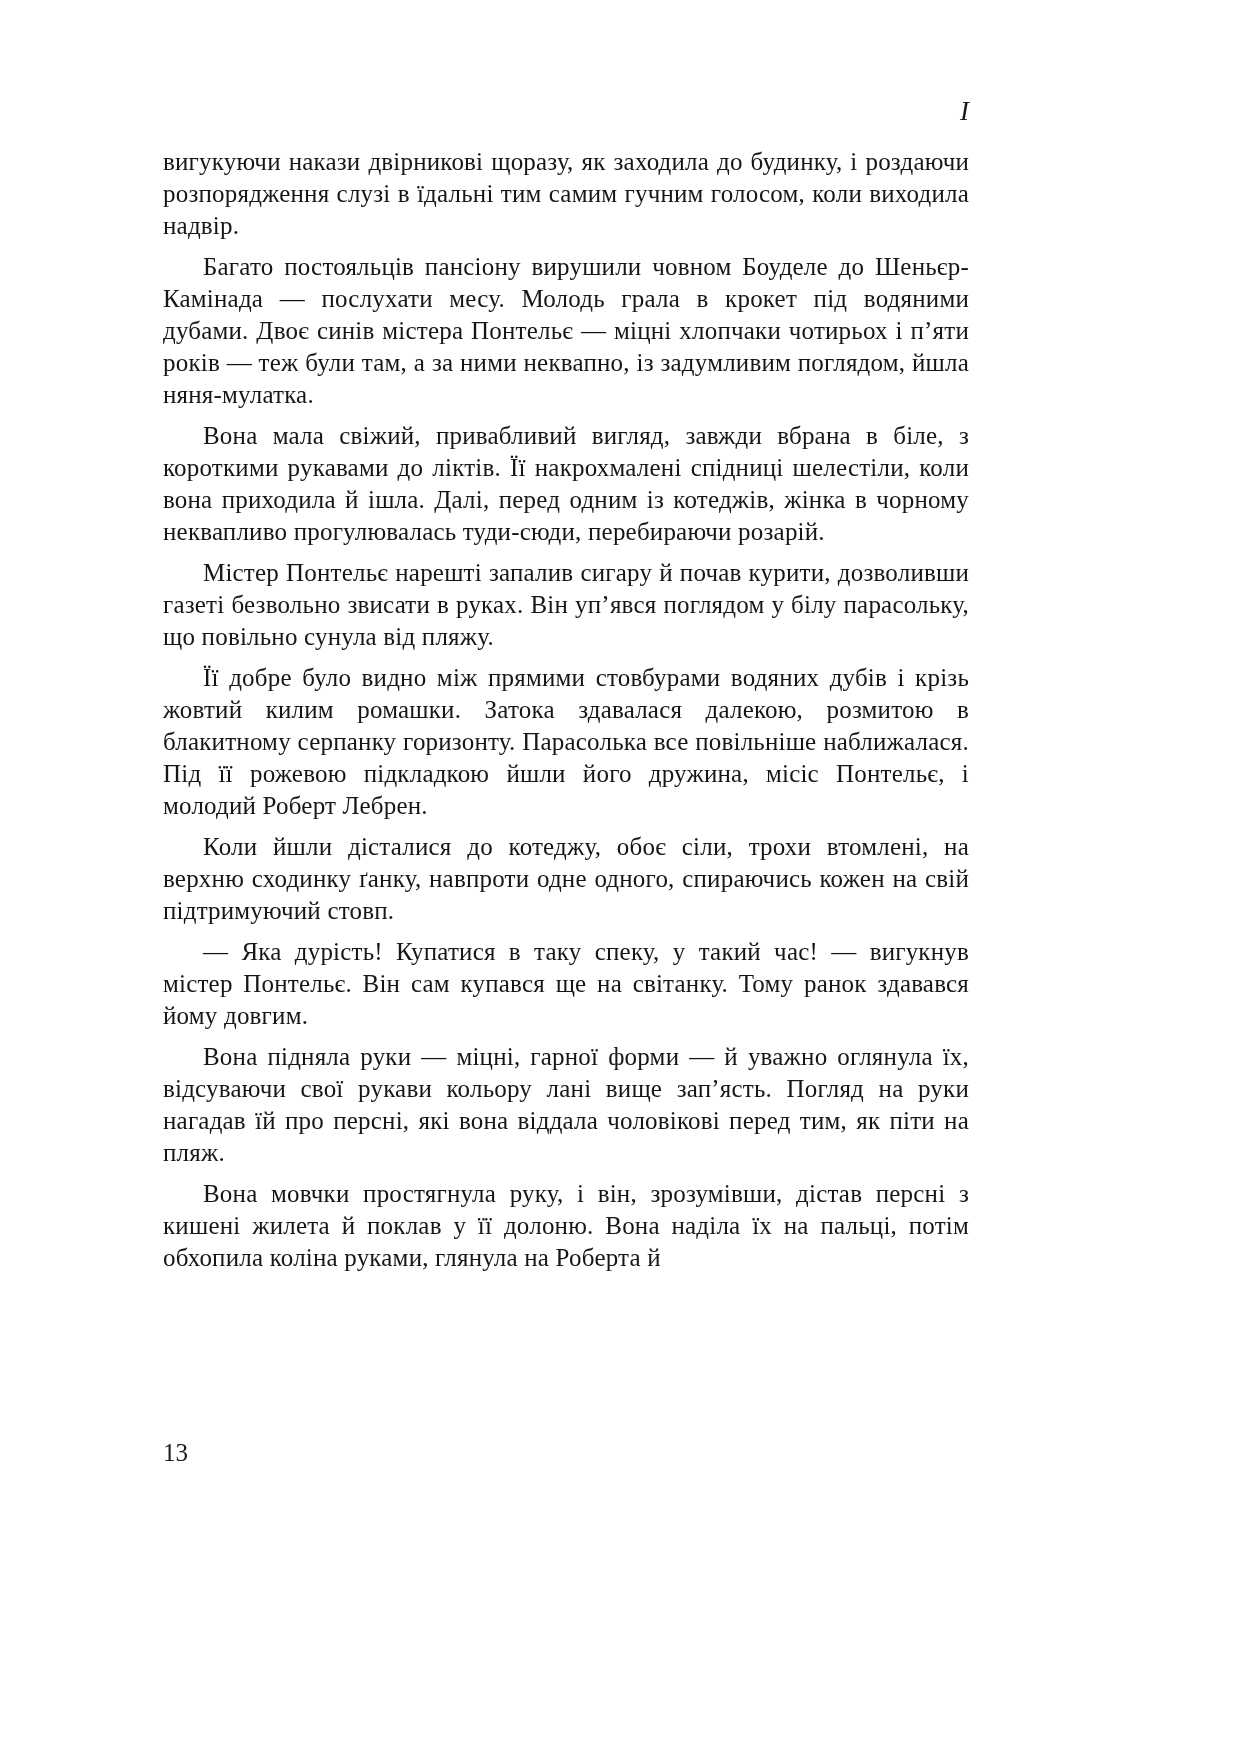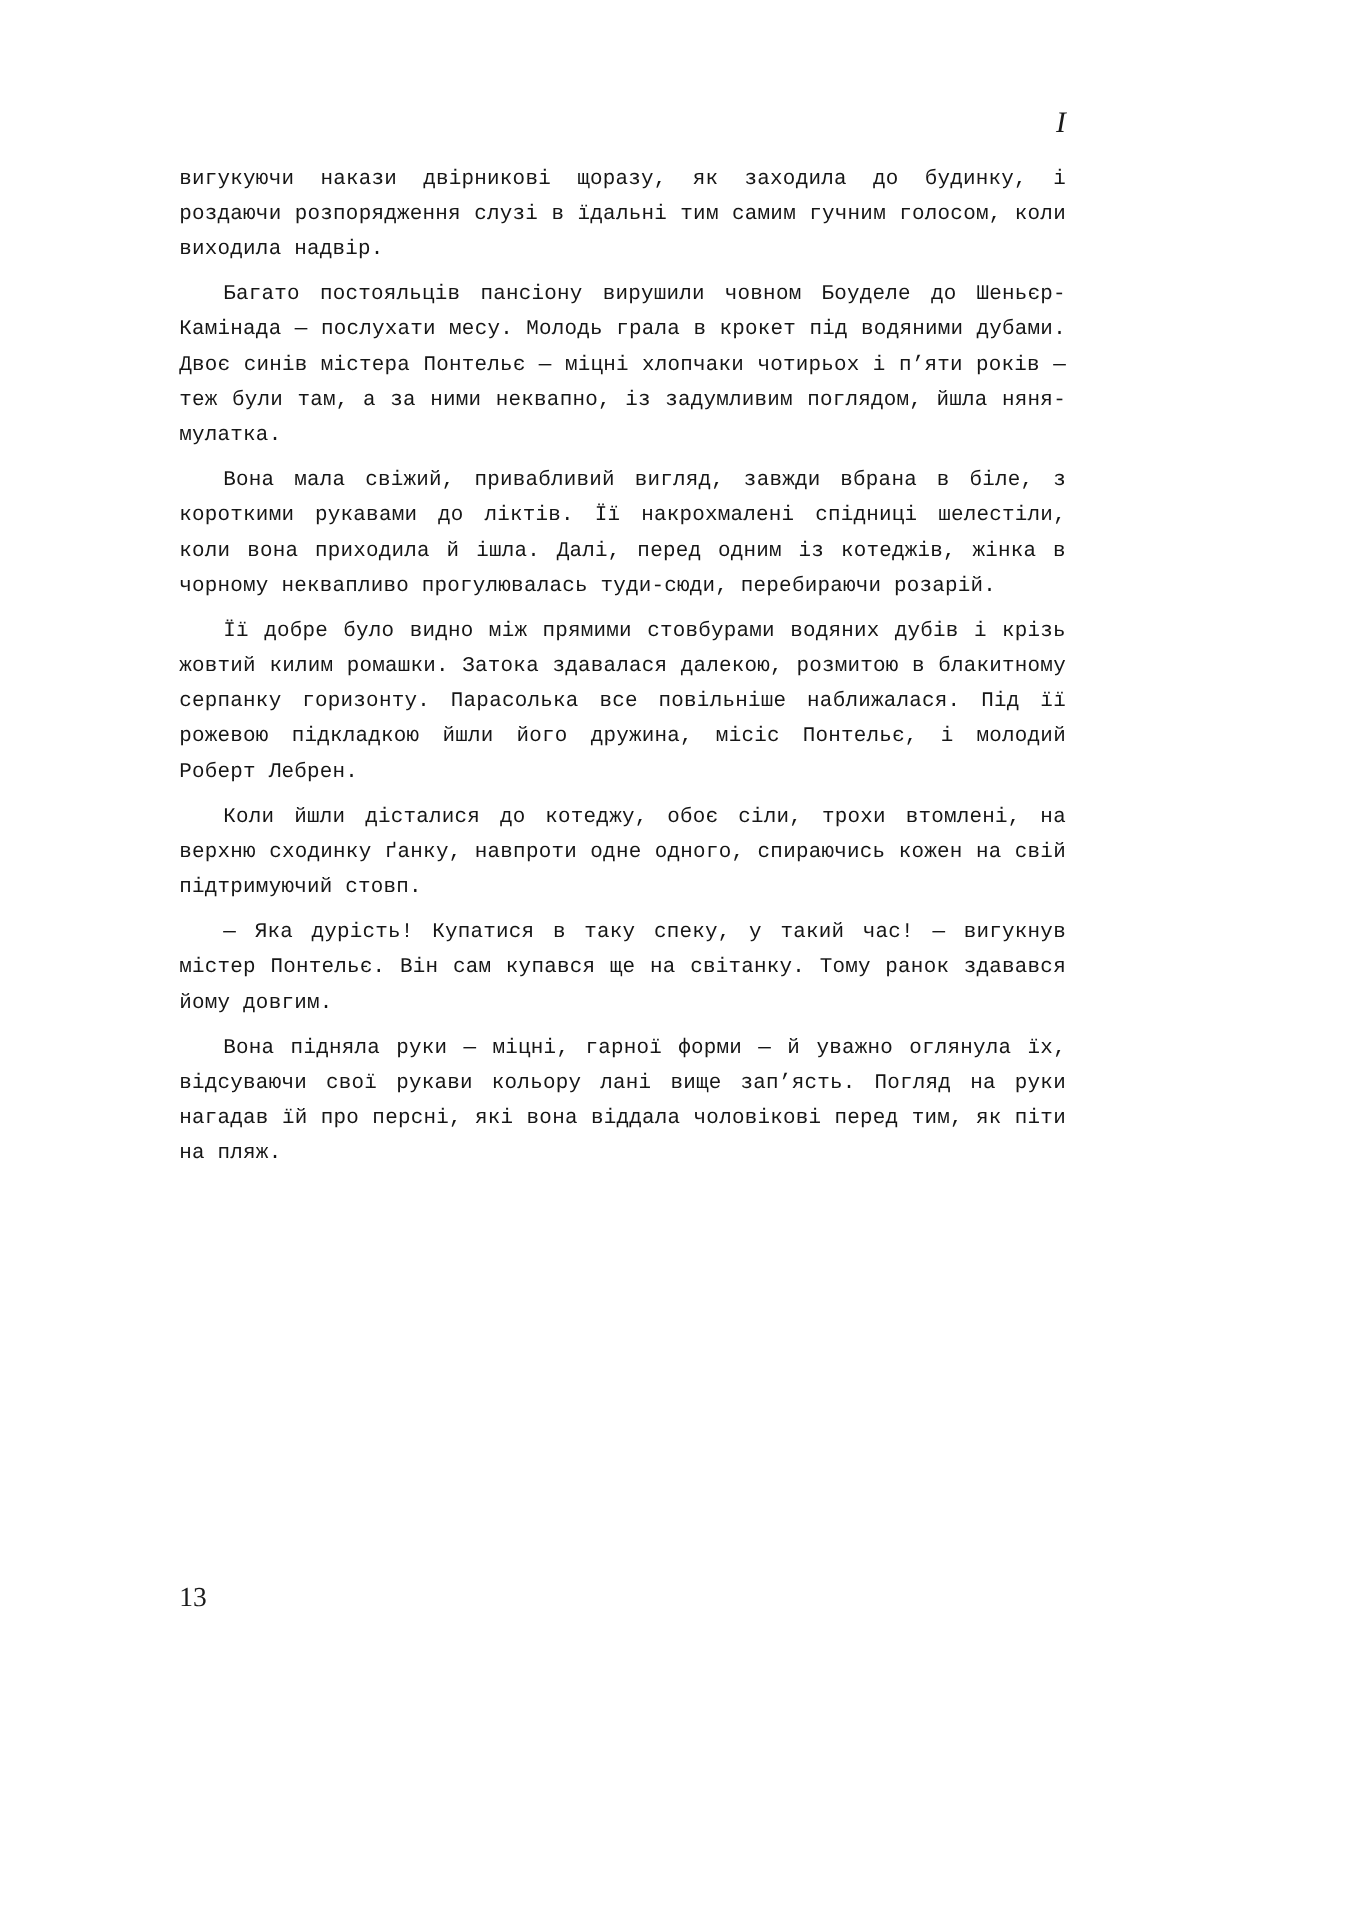--- a/index.html
+++ b/index.html
@@ -27,24 +27,23 @@
       font-size: 27px;
       line-height: 1;
       color: #1a1a1a;
     }
     .text-block {
       position: absolute;
       top: 146px;
       left: 163px;
       width: 806px;
       text-align: justify;
-      font-size: 19px;
+      font-size: 25px;
       line-height: 32px;
       letter-spacing: 0.2px;
-      font-family: Liberation Mono, monospace;
     }
     .text-block p {
       margin: 0 0 9px 0;
       text-indent: 40px;
     }
     .text-block p.no-indent {
       text-indent: 0;
     }
     .page-number {
       position: absolute;
@@ -61,21 +60,23 @@
 <body>
 
 <div class="page">
 
   <div class="chapter-numeral">І</div>
 
   <div class="text-block">
     <p class="no-indent">вигукуючи накази двірникові щоразу, як заходила до будинку, і роздаючи розпорядження слузі в їдальні тим самим гучним голосом, коли виходила надвір.</p>
     <p>Багато постояльців пансіону вирушили човном Боуделе до Шеньєр-Камінада — послухати месу. Молодь грала в крокет під водяними дубами. Двоє синів містера Понтельє — міцні хлопчаки чотирьох і п’яти років — теж були там, а за ними неквапно, із задумливим поглядом, йшла няня-мулатка.</p>
     <p>Вона мала свіжий, привабливий вигляд, завжди вбрана в біле, з короткими рукавами до ліктів. Її накрохмалені спідниці шелестіли, коли вона приходила й ішла. Далі, перед одним із котеджів, жінка в чорному неквапливо прогулювалась туди-сюди, перебираючи розарій.</p>
+    <p>Містер Понтельє нарешті запалив сигару й почав курити, дозволивши газеті безвольно звисати в руках. Він уп’явся поглядом у білу парасольку, що повільно сунула від пляжу.</p>
     <p>Її добре було видно між прямими стовбурами водяних дубів і крізь жовтий килим ромашки. Затока здавалася далекою, розмитою в блакитному серпанку горизонту. Парасолька все повільніше наближалася. Під її рожевою підкладкою йшли його дружина, місіс Понтельє, і молодий Роберт Лебрен.</p>
     <p>Коли йшли дісталися до котеджу, обоє сіли, трохи втомлені, на верхню сходинку ґанку, навпроти одне одного, спираючись кожен на свій підтримуючий стовп.</p>
     <p>— Яка дурість! Купатися в таку спеку, у такий час! — вигукнув містер Понтельє. Він сам купався ще на світанку. Тому ранок здавався йому довгим.</p>
     <p>Вона підняла руки — міцні, гарної форми — й уважно оглянула їх, відсуваючи свої рукави кольору лані вище зап’ясть. Погляд на руки нагадав їй про персні, які вона віддала чоловікові перед тим, як піти на пляж.</p>
+    <p>Вона мовчки простягнула руку, і він, зрозумівши, дістав персні з кишені жилета й поклав у її долоню. Вона наділа їх на пальці, потім обхопила коліна руками, глянула на Роберта й</p>
   </div>
 
   <div class="page-number">13</div>
 
 </div>
 
 </body></html>

